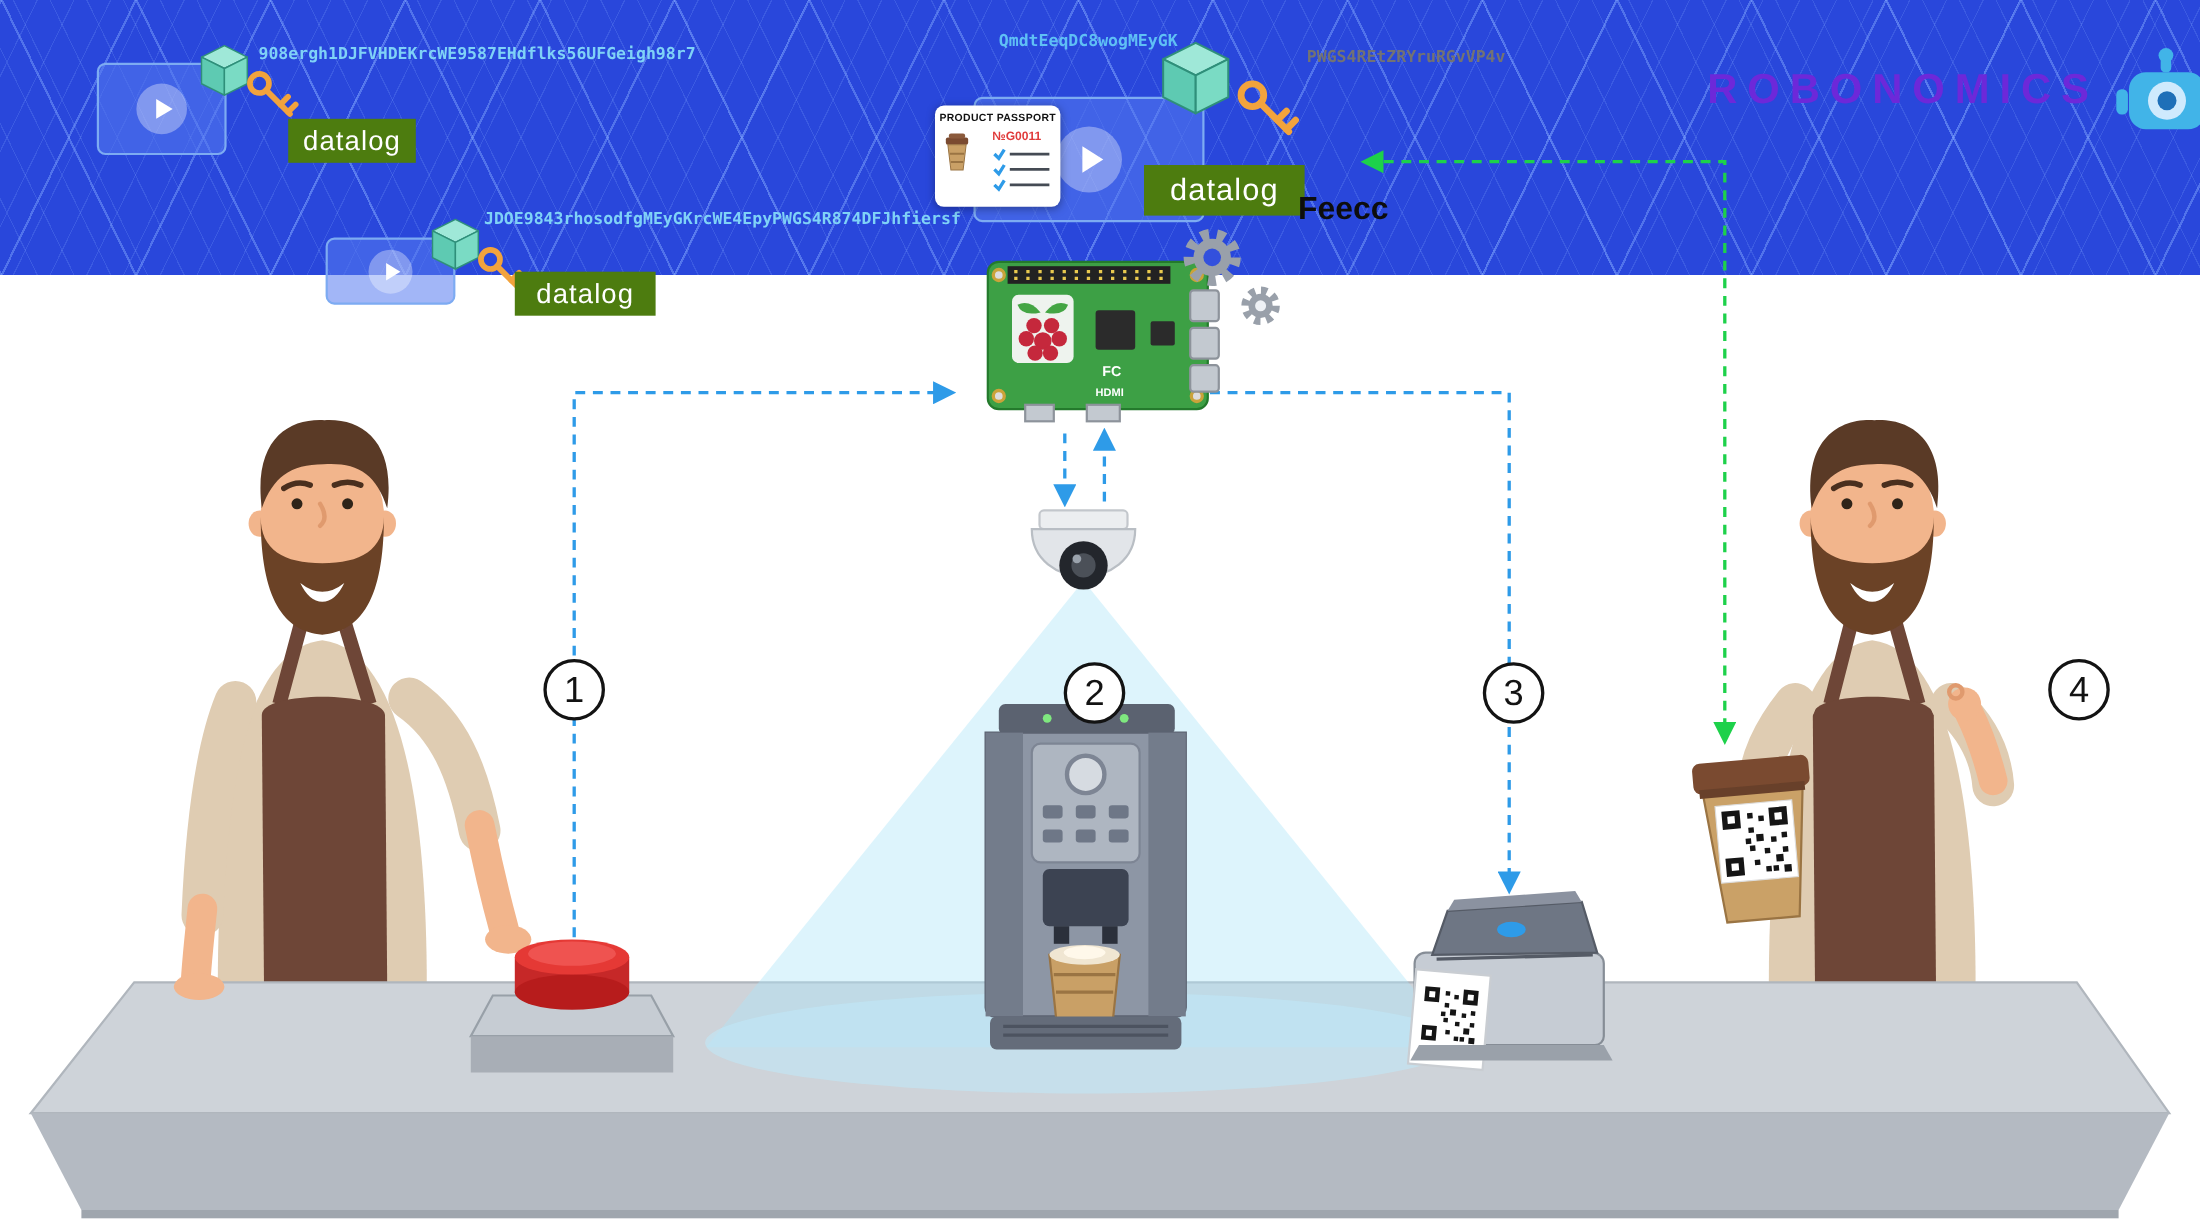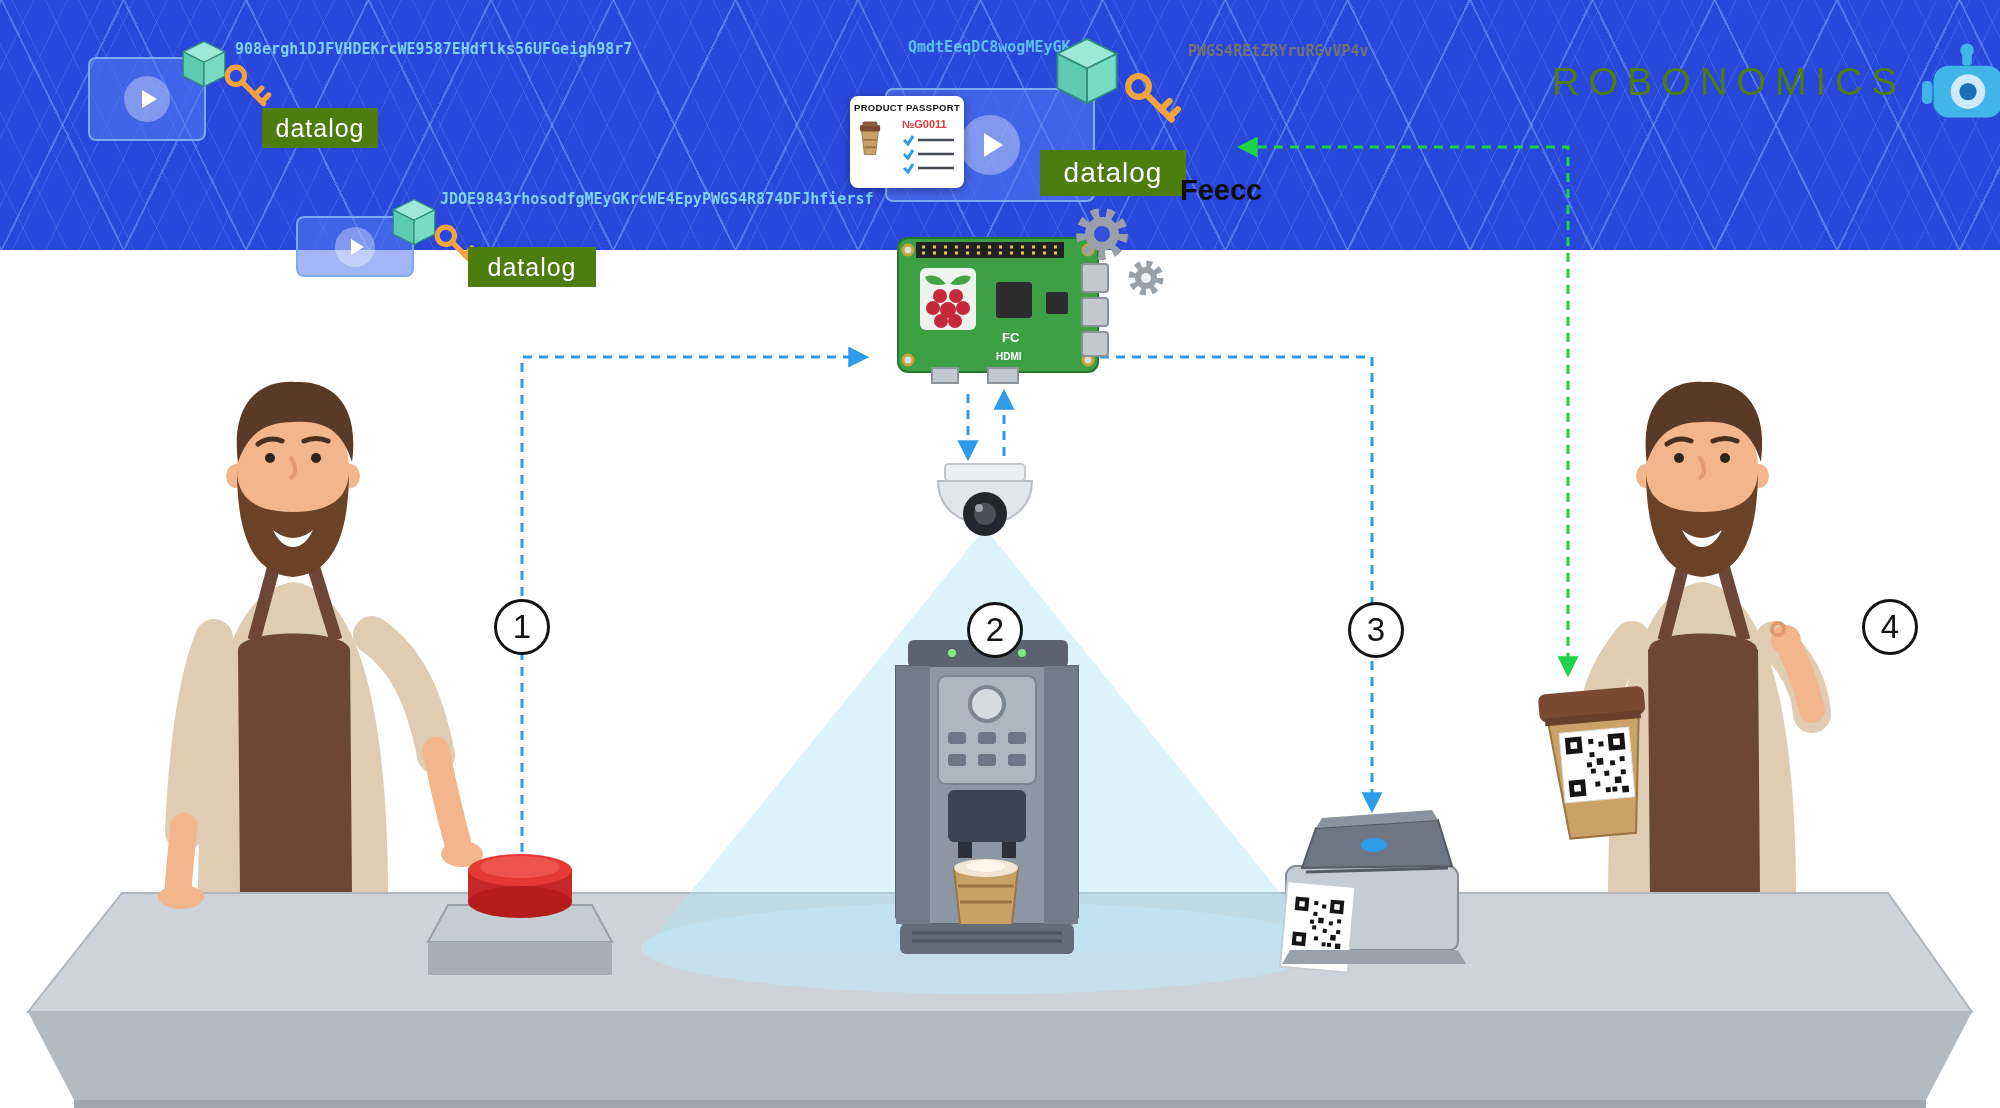--- a/index.html
+++ b/index.html
@@ -17,21 +17,21 @@
   .hash{position:absolute;font-family:"DejaVu Sans Mono",monospace;font-size:15px;font-weight:bold;color:#7fd2f7;white-space:nowrap}
   .badge{position:absolute;background:#4d7c0f;color:#fff;display:flex;align-items:center;justify-content:center;font-size:25px;letter-spacing:1px}
   .vcard{position:absolute;background:rgba(86,122,240,.55);border:2px solid #7dabf2;border-radius:8px;display:flex;align-items:center;justify-content:center}
   .play{border-radius:50%;background:rgba(255,255,255,.34);display:flex;align-items:center;justify-content:center}
   .play .tri{width:0;height:0;border-style:solid;border-color:transparent transparent transparent #fff}
   .passport{position:absolute;background:#fff;border-radius:8px;box-shadow:0 2px 8px rgba(0,0,0,.35);overflow:hidden;width:114px;height:92px}
   .passport-title{font-size:9.5px;font-weight:bold;letter-spacing:.3px;text-align:center;padding:6px 2px 4px;color:#111;white-space:nowrap}
   .passport-body{display:flex;gap:20px;padding:1px 8px}
   .passport-num{color:#e03c3c;font-weight:bold;font-size:11px;margin-bottom:3px}
   .brand{position:absolute;display:flex;align-items:center;gap:14px}
-  .brand-text{font-size:38px;font-weight:400;letter-spacing:9px;color:#4d7c0f;white-space:nowrap}
+  .brand-text{font-size:38px;font-weight:700;letter-spacing:9px;color:#6d28d9;white-space:nowrap}
   .step{position:absolute;width:56px;height:56px;border-radius:50%;background:#fff;border:3px solid #131313;display:flex;align-items:center;justify-content:center;font-size:33px;color:#131313}
   .daemon{position:absolute;font-weight:bold;color:#0d0d0d;font-size:29px;line-height:36px}
 </style>
 </head>
 <body>
 
 <div class="canvas">
 
   <div class="header-band"></div>
 
@@ -288,21 +288,21 @@
   <svg class="abs" style="left:432px;top:222px" width="52" height="52" viewBox="0 0 60 60">
     <g stroke="#f2a33c" stroke-width="6" fill="none" stroke-linecap="round">
       <circle cx="16" cy="16" r="10"></circle>
         <path d="M23,23 L48,48"></path>
         <path d="M38,38 L46,30"></path>
         <path d="M46,46 L54,38"></path>
     </g>
   </svg>
   <div class="badge" style="left:468px;top:247px;width:128px;height:40px">datalog</div>
 
-  <div class="hash" style="left:908px;top:38px;color:#5fc0f5">QmdtEeqDC8wogMEyGK</div>
+  <div class="hash" style="left:908px;top:28px;color:#5fc0f5">QmdtEeqDC8wogMEyGK</div>
   <div class="hash" style="left:1188px;top:42px;color:#737373">PWGS4REtZRYruRGvVP4v</div>
   <div class="vcard" style="left:885px;top:88px;width:210px;height:114px">
     <div class="play" style="width:60px;height:60px">
       <span class="tri" style="border-width:12px 0 12px 19px;margin-left:6px"></span>
     </div>
   </div>
   <div class="passport" style="left:850px;top:96px">
     <div class="passport-title">PRODUCT PASSPORT</div>
     <div class="passport-body">
       <svg width="26" height="40" viewBox="0 0 26 40">

